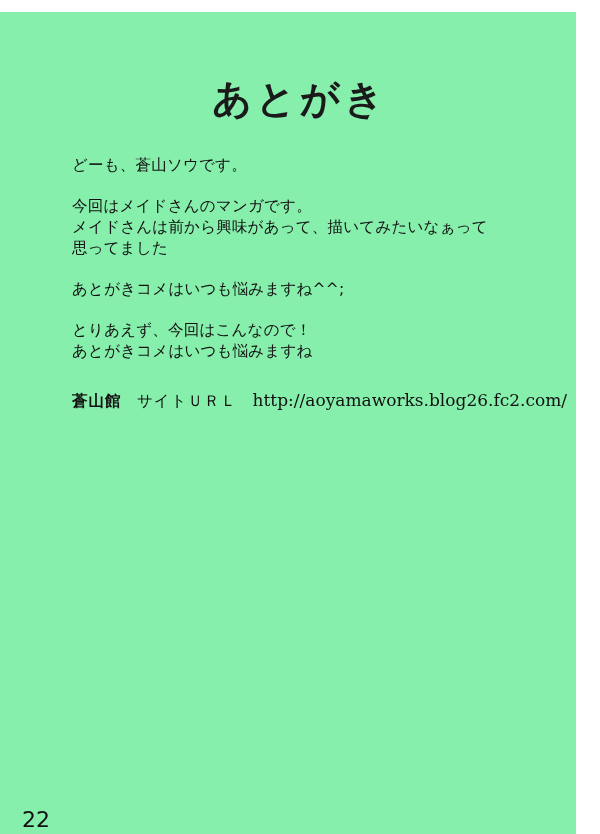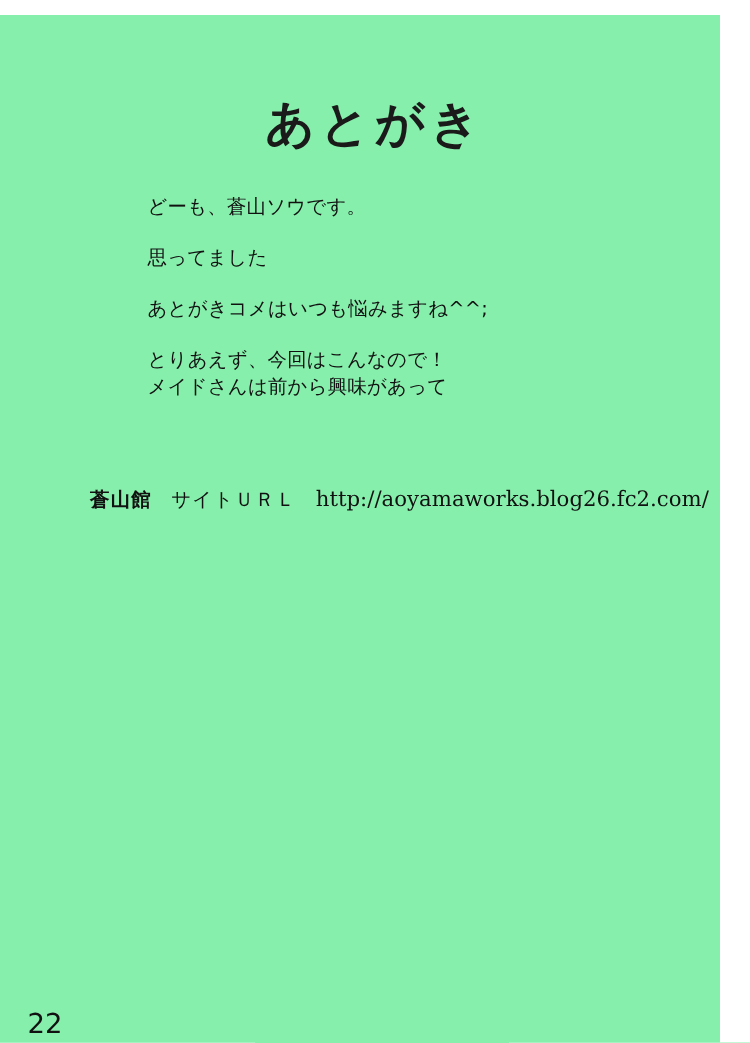--- a/index.html
+++ b/index.html
@@ -37,21 +37,20 @@
   }
   .body-block {
     position: absolute;
     left: 72px;
     top: 143px;
     width: 480px;
     font-size: 15.5px;
     line-height: 21px;
     color: #111111;
     letter-spacing: 0.2px;
-    margin-left: 46px;
   }
   .para {
     margin: 0 0 20px 0;
   }
   .para:last-child {
     margin-bottom: 0;
   }
   .line {
     display: block;
     white-space: pre-wrap;
@@ -94,30 +93,32 @@
 
   <div class="afterword-title">あとがき</div>
 
   <div class="body-block">
 
     <div class="para">
       <span class="line">どーも、蒼山ソウです。</span>
     </div>
 
     <div class="para">
+      <span class="line">今回はメイドさんのマンガです。</span>
+      <span class="line">メイドさんは前から興味があって、描いてみたいなぁって</span>
       <span class="line">思ってました</span>
     </div>
 
     <div class="para">
       <span class="line">あとがきコメはいつも悩みますね^^;</span>
     </div>
 
     <div class="para">
       <span class="line">とりあえず、今回はこんなので！</span>
-      <span class="line">メイドさんは前から興味があって</span>
+      <span class="line">あとがきコメはいつも悩みますね</span>
     </div>
 
   </div>
 
   <div class="signature"><span class="sig-name">蒼山館</span>　<span class="sig-label">サイトＵＲＬ</span>　<span class="sig-url">http://aoyamaworks.blog26.fc2.com/</span></div>
 
   <div class="page-number">22</div>
 
 </div>
 

